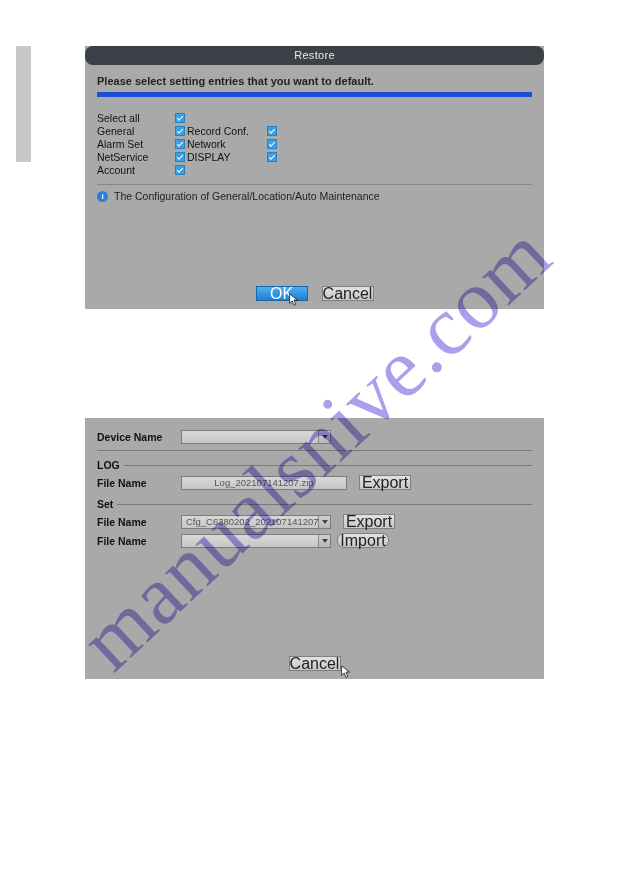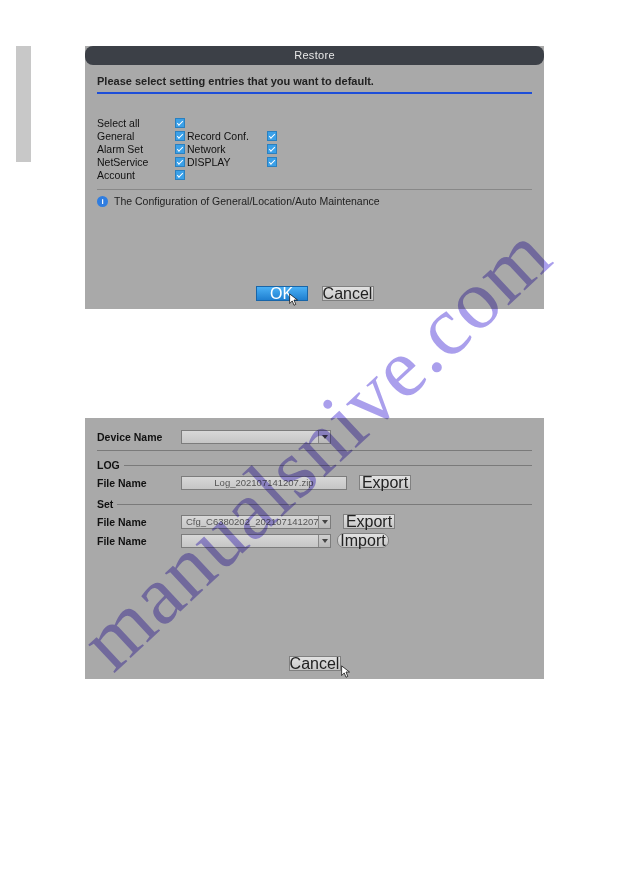--- a/index.html
+++ b/index.html
@@ -41,22 +41,22 @@
   .content {
     padding: 8px 12px 8px 12px;
   }
   .instruction {
     font-weight: bold;
     font-size: 11px;
     padding: 2px 0 5px 0;
     color: #222;
   }
   .hr {
-    border-bottom: 2px solid #1d4ed8;
-    margin-bottom: 21px;
+    border-bottom: 5px solid #1d4ed8;
+    margin-bottom: 13px;
   }
   .check-area {
     display: grid;
     grid-template-columns: 78px 12px 80px 12px;
     row-gap: 1px;
     align-items: center;
     font-size: 10.5px;
     color: #111;
     padding: 2px 0 2px 0;
   }

